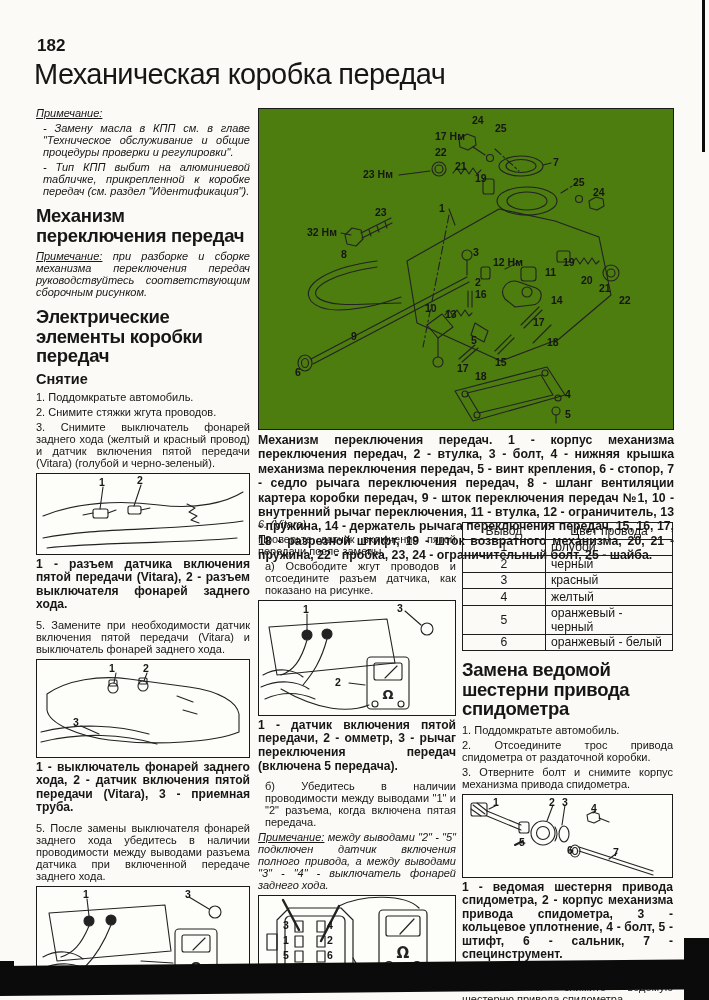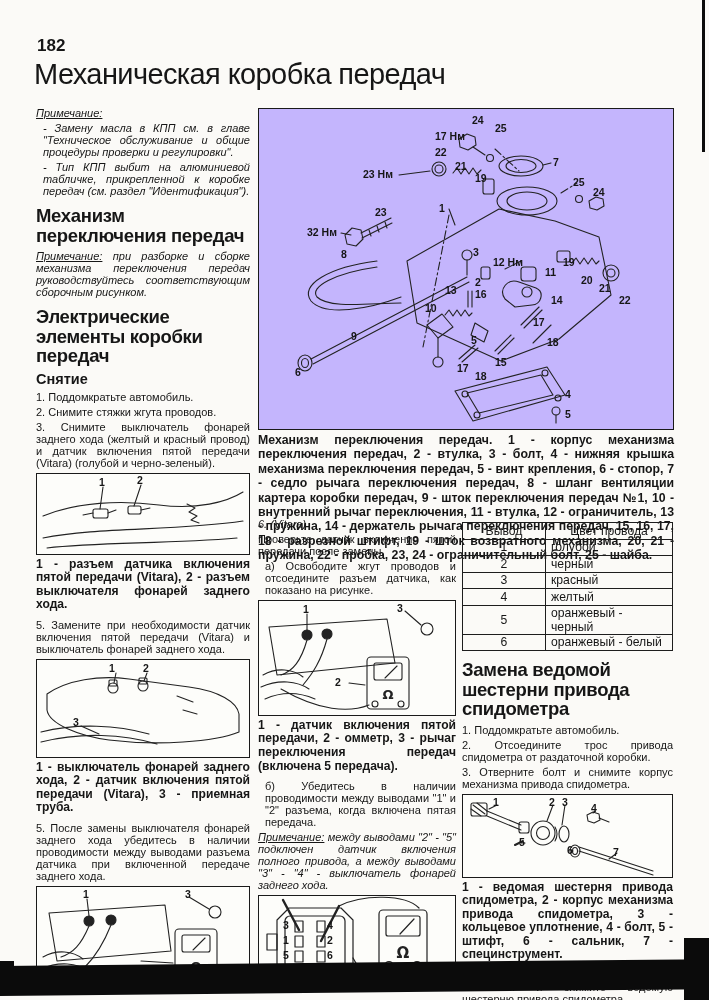--- a/index.html
+++ b/index.html
@@ -13,21 +13,21 @@
   p.body{font-size:11px;line-height:1.09;text-align:justify;margin:0 0 3px;}
   p.note{font-style:italic;}
   p.ind{padding-left:7px;}
   .lbl{text-decoration:underline;}
   h2{font-size:18.5px;line-height:1.06;letter-spacing:-0.3px;margin:9px 0 5px;}
   h3{font-size:14.5px;margin:2px 0 4px;}
   .fig{border:1.4px solid #1a1a1a;background:#fdfdfa;position:relative;margin:4px 0 3px;overflow:hidden;}
   .fig svg{display:block;}
   .cap{font-weight:bold;font-size:12.1px;line-height:1.12;text-align:justify;margin:2px 0 7px;}
   .co{position:absolute;font-weight:bold;font-size:10.5px;line-height:1;white-space:nowrap;}
-  .diagram-box{position:absolute;left:258px;top:108px;width:414px;height:320px;border:1.4px solid #1a1a1a;background:#c4b5fd;}
+  .diagram-box{position:absolute;left:258px;top:108px;width:414px;height:320px;border:1.4px solid #1a1a1a;background:#4d7c0f;}
   .diagram-caption{position:absolute;left:258px;top:433px;width:416px;font-weight:bold;font-size:12.3px;line-height:1.17;text-align:justify;margin:0;}
   table.pin-table{border-collapse:collapse;width:211px;margin:2px 0 6px;}
   .pin-table th,.pin-table td{border:1.4px solid #1d1d1d;font-size:12.2px;padding:0 5px;height:15.5px;}
   .pin-table th{font-weight:normal;text-align:center;}
   .pin-table td.c{text-align:center;width:72px;}
   .artifact{position:absolute;background:#0b0b0b;}
   .bar-bottom{left:-4px;top:966px;width:720px;height:30px;transform:rotate(-0.55deg);transform-origin:left top;}
   .bar-right{left:684px;top:938px;width:25px;height:62px;}
   .line-tr{left:702px;top:0;width:3px;height:152px;}
   .notch-l{left:0;top:961px;width:14px;height:12px;}
@@ -233,21 +233,21 @@
         <span class="co" style="left: 234px; top: 148px;">12 Нм</span>
         <span class="co" style="left: 304px; top: 148px;">19</span>
         <span class="co" style="left: 322px; top: 166px;">20</span>
         <span class="co" style="left: 340px; top: 174px;">21</span>
         <span class="co" style="left: 360px; top: 186px;">22</span>
         <span class="co" style="left: 216px; top: 168px;">2</span>
         <span class="co" style="left: 286px; top: 158px;">11</span>
         <span class="co" style="left: 216px; top: 180px;">16</span>
         <span class="co" style="left: 292px; top: 186px;">14</span>
         <span class="co" style="left: 166px; top: 194px;">10</span>
-        <span class="co" style="left: 186px; top: 176px;">13</span>
+        <span class="co" style="left: 186px; top: 200px;">13</span>
         <span class="co" style="left: 212px; top: 226px;">5</span>
         <span class="co" style="left: 274px; top: 208px;">17</span>
         <span class="co" style="left: 288px; top: 228px;">18</span>
         <span class="co" style="left: 236px; top: 248px;">15</span>
         <span class="co" style="left: 198px; top: 254px;">17</span>
         <span class="co" style="left: 216px; top: 262px;">18</span>
         <span class="co" style="left: 92px; top: 222px;">9</span>
         <span class="co" style="left: 36px; top: 258px;">6</span>
         <span class="co" style="left: 306px; top: 280px;">4</span>
         <span class="co" style="left: 306px; top: 300px;">5</span>

